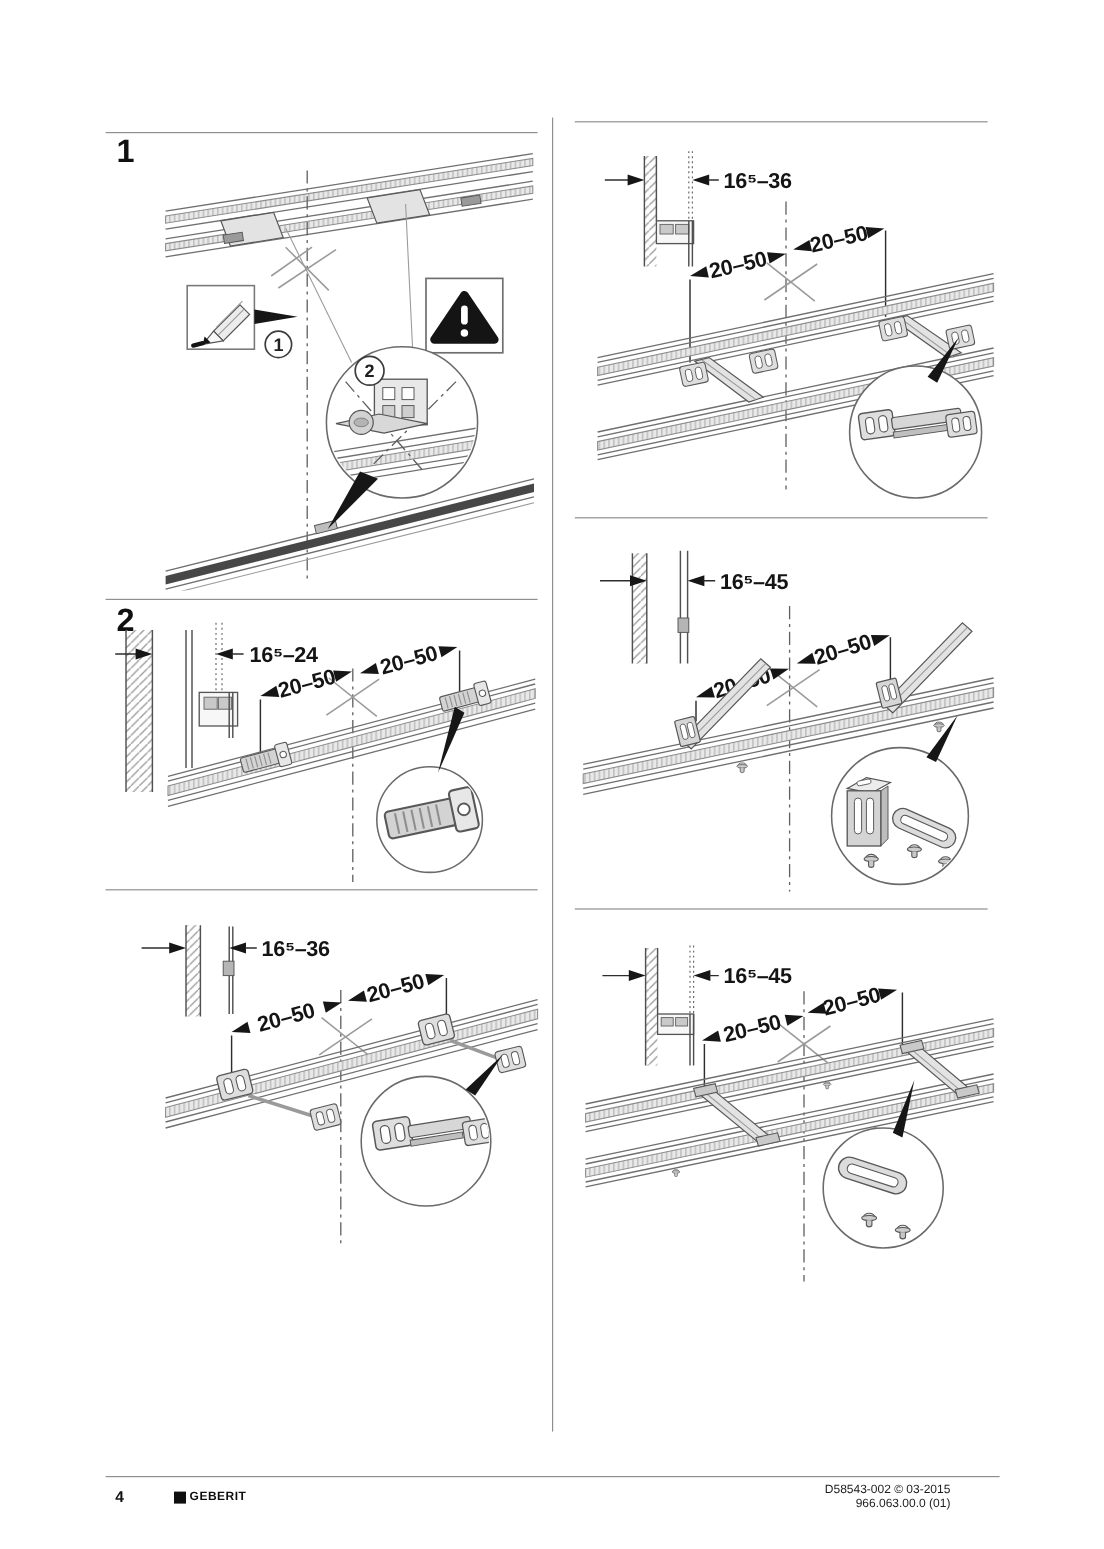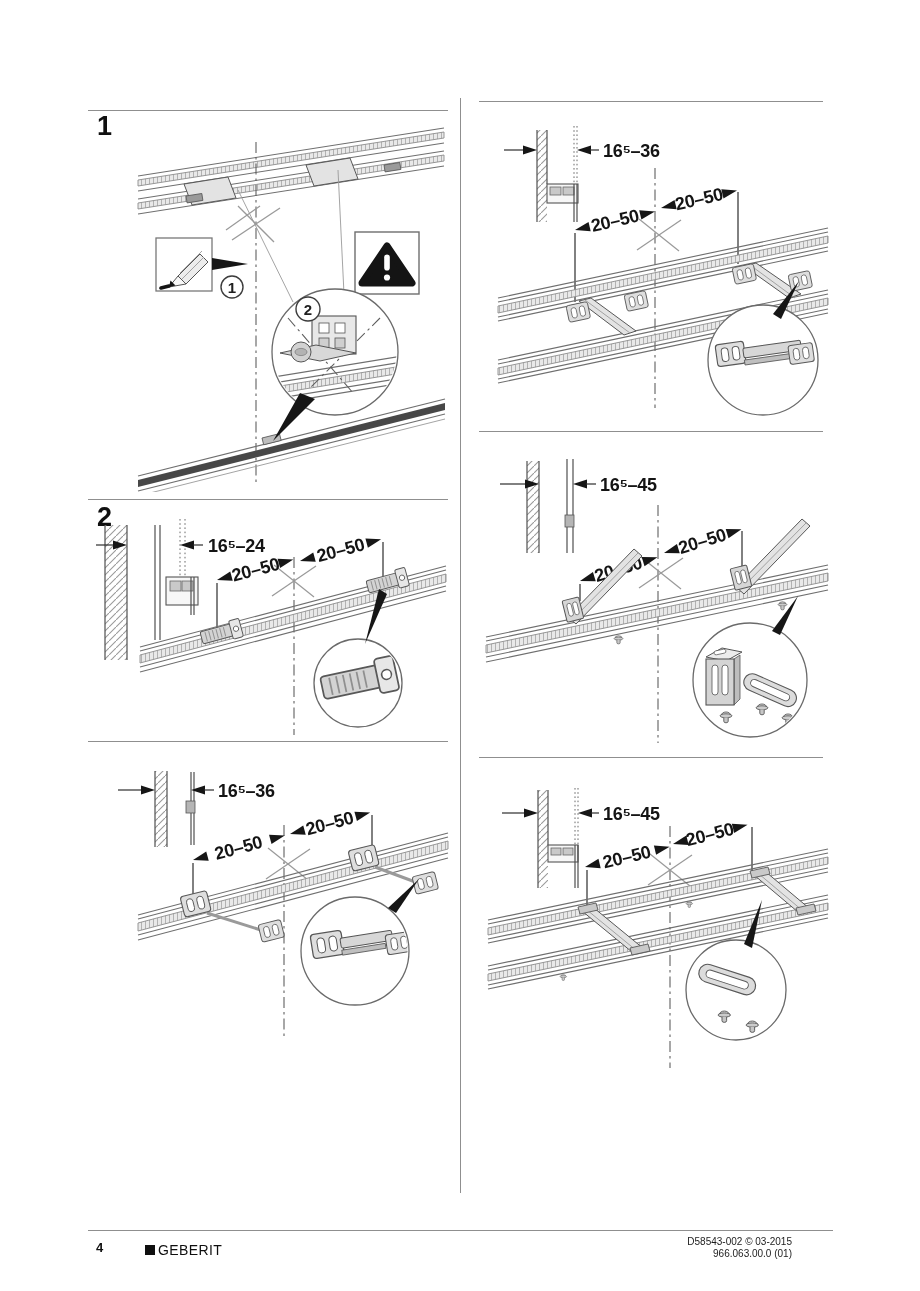--- a/index.html
+++ b/index.html
@@ -5,21 +5,21 @@
   html,body{margin:0;padding:0;background:#fff}
   .page{position:relative;width:920px;height:1291px;background:#ffffff;overflow:hidden;
         font-family:"Liberation Sans",sans-serif;color:#111}
   .rule{position:absolute;height:1px;background:#8f8f8f}
   .vdiv{position:absolute;width:1px;background:#8f8f8f}
   .step-num{position:absolute;font-size:27px;font-weight:bold;color:#101010;line-height:1}
   .fig{position:absolute}
   .footer-num{position:absolute;font-size:13px;font-weight:bold}
   .logo{position:absolute;display:flex;align-items:center;gap:3px}
   .logo-square{width:10px;height:10px;background:#0f0f0f}
-  .logo-text{font-size:14px;font-weight:normal;letter-spacing:.4px;color:#0f0f0f}
+  .logo-text{font-size:10px;font-weight:bold;letter-spacing:.4px;color:#0f0f0f}
   .doc-ref{position:absolute;font-size:10px;line-height:12px;color:#1c1c1c;text-align:right}
   
   .ln{stroke:#6f6f6f;stroke-width:1.1;fill:none}
   .ln2{stroke:#9a9a9a;stroke-width:.9;fill:none}
   .band{fill:url(#ribs);stroke:#8c8c8c;stroke-width:.9}
   .part{fill:#e3e3e3;stroke:#585858;stroke-width:1}
   .ext{stroke:#2d2d2d;stroke-width:1.2}
   .cl{stroke:#606060;stroke-width:1.1;stroke-dasharray:11 4 2.5 4;fill:none}
   .xm{stroke:#9a9a9a;stroke-width:1.3;fill:none}
   .arr{fill:#161616}

